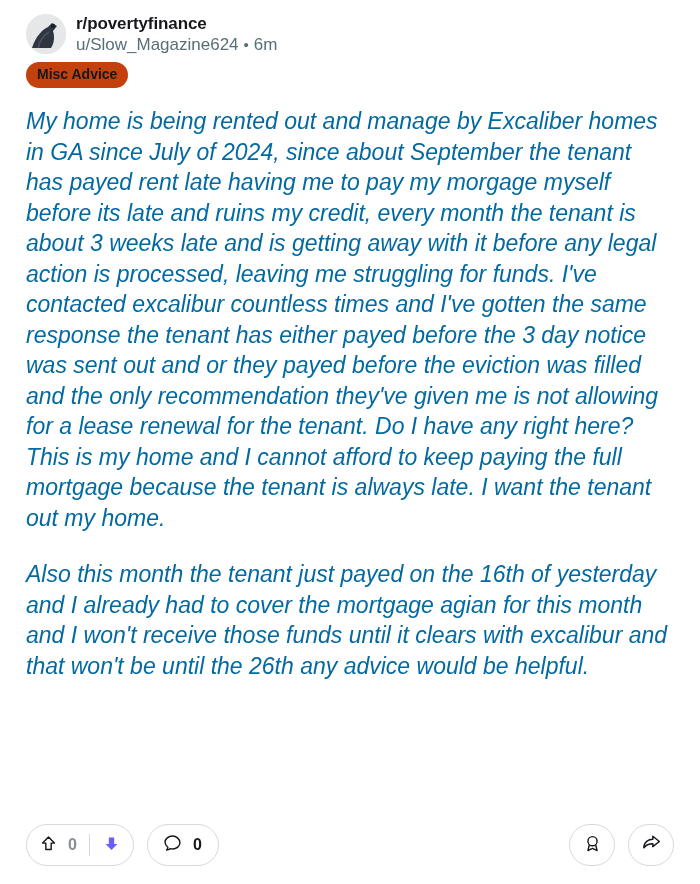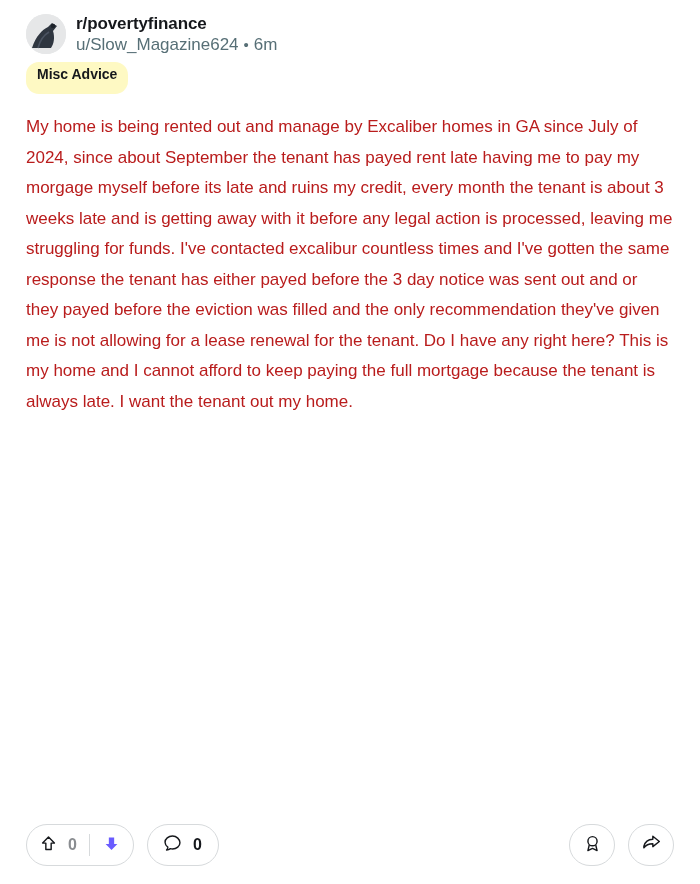--- a/index.html
+++ b/index.html
@@ -69,37 +69,38 @@
     font-weight: 700;
     line-height: 30px;
     letter-spacing: -0.2px;
     color: #16181c;
     margin: 10px 0 14px 0;
   }
 
   
   .flair {
     display: inline-block;
-    background: #fef9c3;
+    background: #c2410c;
     color: #16181c;
     font-size: 14px;
     font-weight: 700;
-    padding: 5px 11px 12px 11px;
+    padding: 5px 11px 6px 11px;
     border-radius: 13px;
     line-height: 15px;
     margin-bottom: 18px;
     align-self: flex-start;
   }
 
   
   .post-body {
-    font-size: 17px;
+    font-size: 23px;
     line-height: 30.5px;
-    color: #b91c1c;
+    color: #0369a1;
     flex: 1 1 auto;
+    font-style: italic;
   }
   .post-body p { margin: 0 0 26px 0; }
   .post-body p:last-child { margin-bottom: 0; }
 
   
   .action-bar {
     display: flex;
     align-items: center;
     gap: 13px;
     padding: 12px 0 18px 0;
@@ -179,20 +180,21 @@
         <span class="age">6m</span>
       </div>
     </div>
   </div>
 
 
   <span class="flair">Misc Advice</span>
 
   <div class="post-body">
     <p>My home is being rented out and manage by Excaliber homes in GA since July of 2024, since about September the tenant has payed rent late having me to pay my morgage myself before its late and ruins my credit, every month the tenant is about 3 weeks late and is getting away with it before any legal action is processed, leaving me struggling for funds. I've contacted excalibur countless times and I've gotten the same response the tenant has either payed before the 3 day notice was sent out and or they payed before the eviction was filled and the only recommendation they've given me is not allowing for a lease renewal for the tenant. Do I have any right here? This is my home and I cannot afford to keep paying the full mortgage because the tenant is always late. I want the tenant out my home.</p>
+    <p>Also this month the tenant just payed on the 16th of yesterday and I already had to cover the mortgage agian for this month and I won't receive those funds until it clears with excalibur and that won't be until the 26th any advice would be helpful.</p>
   </div>
 
   <div class="action-bar">
 
     <div class="pill vote-pill">
       <span class="icon">
         <svg width="19" height="19" viewBox="0 0 20 20">
           <path d="M10 3.2 L16.2 9.6 H12.8 V16.3 H7.2 V9.6 H3.8 Z" fill="none" stroke="#16181c" stroke-width="1.5" stroke-linejoin="round"></path>
         </svg>
       </span>

